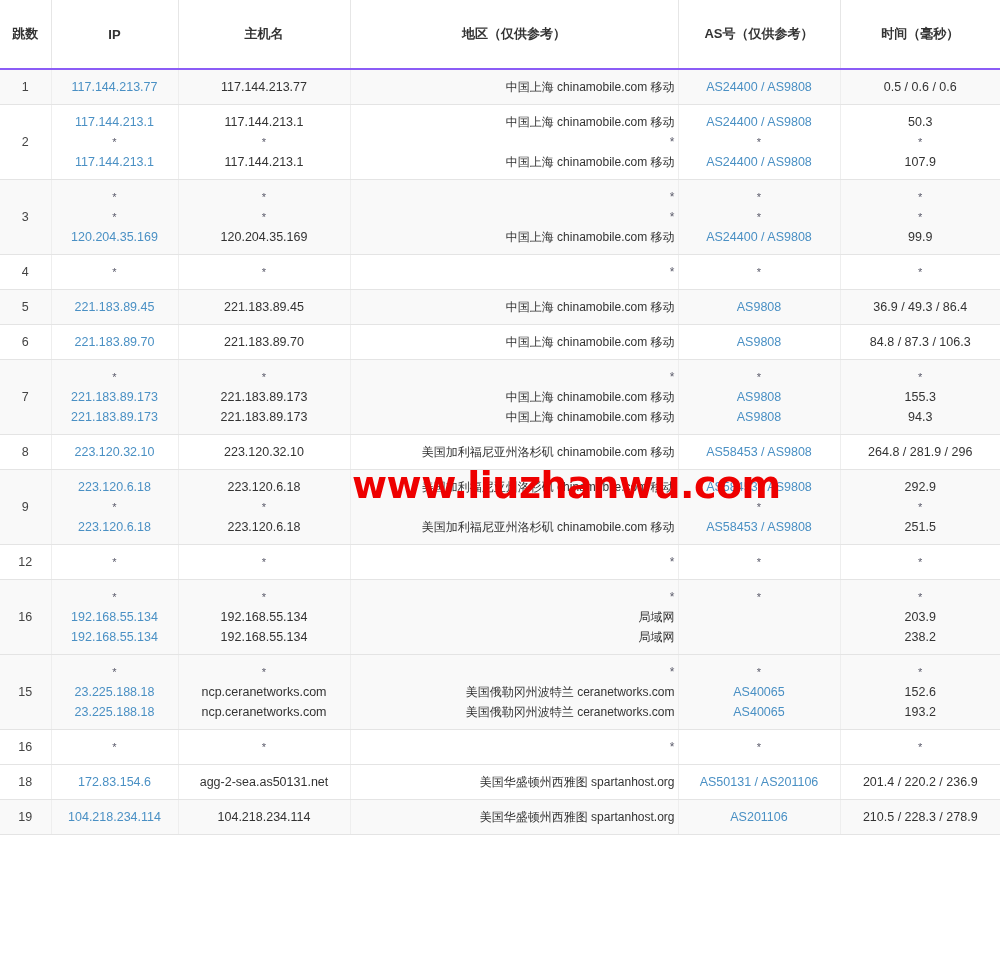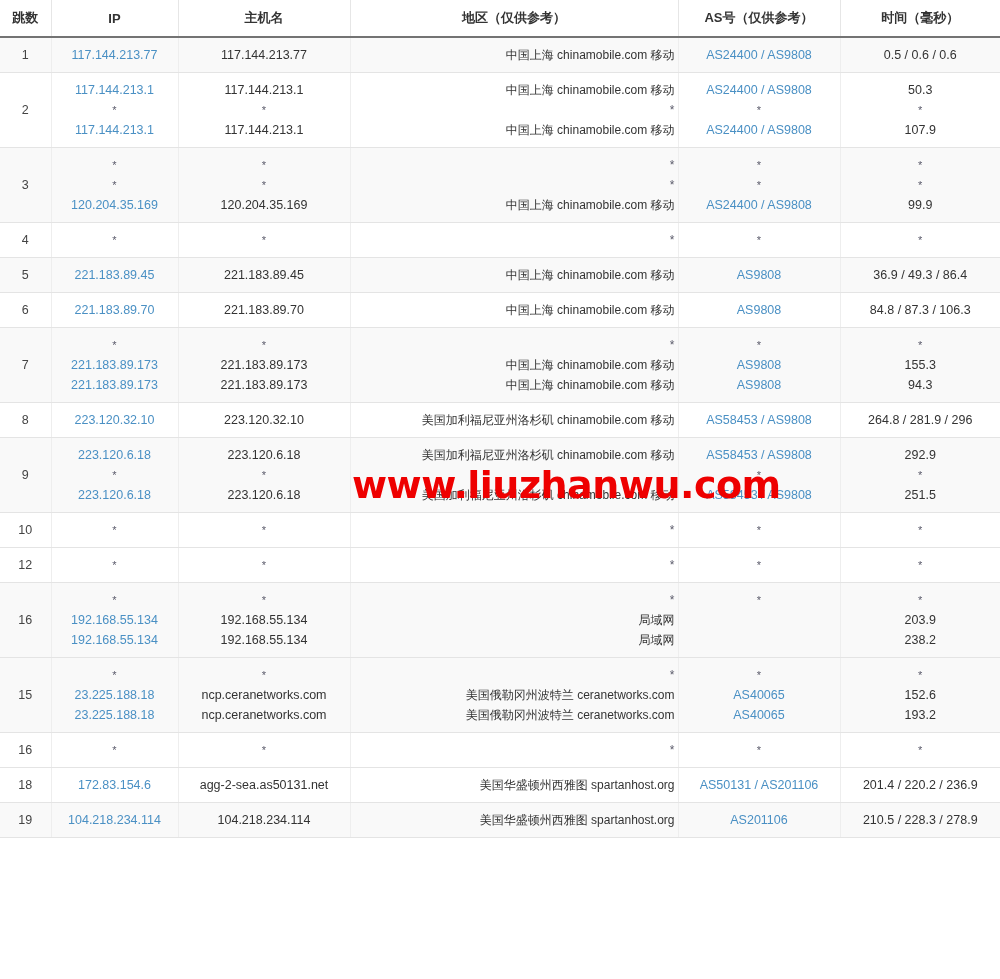--- a/index.html
+++ b/index.html
@@ -32,22 +32,22 @@
 
   #trace-table thead th {
     font-size: 13px;
     font-weight: bold;
     color: #333333;
     text-align: center;
     vertical-align: middle;
     height: 36px;
     background: #ffffff;
     border-right: 1px solid #e6e6e6;
-    border-bottom: 2px solid #737373;
-    padding: 0 2px;
+    border-bottom: 2px solid #8b5cf6;
+    padding: 16px 2px;
     white-space: nowrap;
   }
   #trace-table thead th:last-child { border-right: none; text-align: center; }
 
   #trace-table tbody tr {
     background: #ffffff;
   }
   #trace-table tbody tr.striped {
     background: #f9f9f9;
   }
@@ -413,48 +413,20 @@
         </td>
         <td>
           <span class="cell-lines">
             <span class="cell-line plain">292.9</span>
             <span class="cell-line star">*</span>
             <span class="cell-line plain">251.5</span>
           </span>
         </td>
       </tr>
       <tr>
-        <td class="hop-cell">10</td>
-        <td>
-          <span class="cell-lines">
-            <span class="cell-line star">*</span>
-          </span>
-        </td>
-        <td>
-          <span class="cell-lines">
-            <span class="cell-line star">*</span>
-          </span>
-        </td>
-        <td>
-          <span class="cell-lines">
-            <span class="cell-line geo-line star">*</span>
-          </span>
-        </td>
-        <td>
-          <span class="cell-lines">
-            <span class="cell-line star">*</span>
-          </span>
-        </td>
-        <td>
-          <span class="cell-lines">
-            <span class="cell-line star">*</span>
-          </span>
-        </td>
-      </tr>
-      <tr>
         <td class="hop-cell">12</td>
         <td>
           <span class="cell-lines">
             <span class="cell-line star">*</span>
           </span>
         </td>
         <td>
           <span class="cell-lines">
             <span class="cell-line star">*</span>
           </span>

